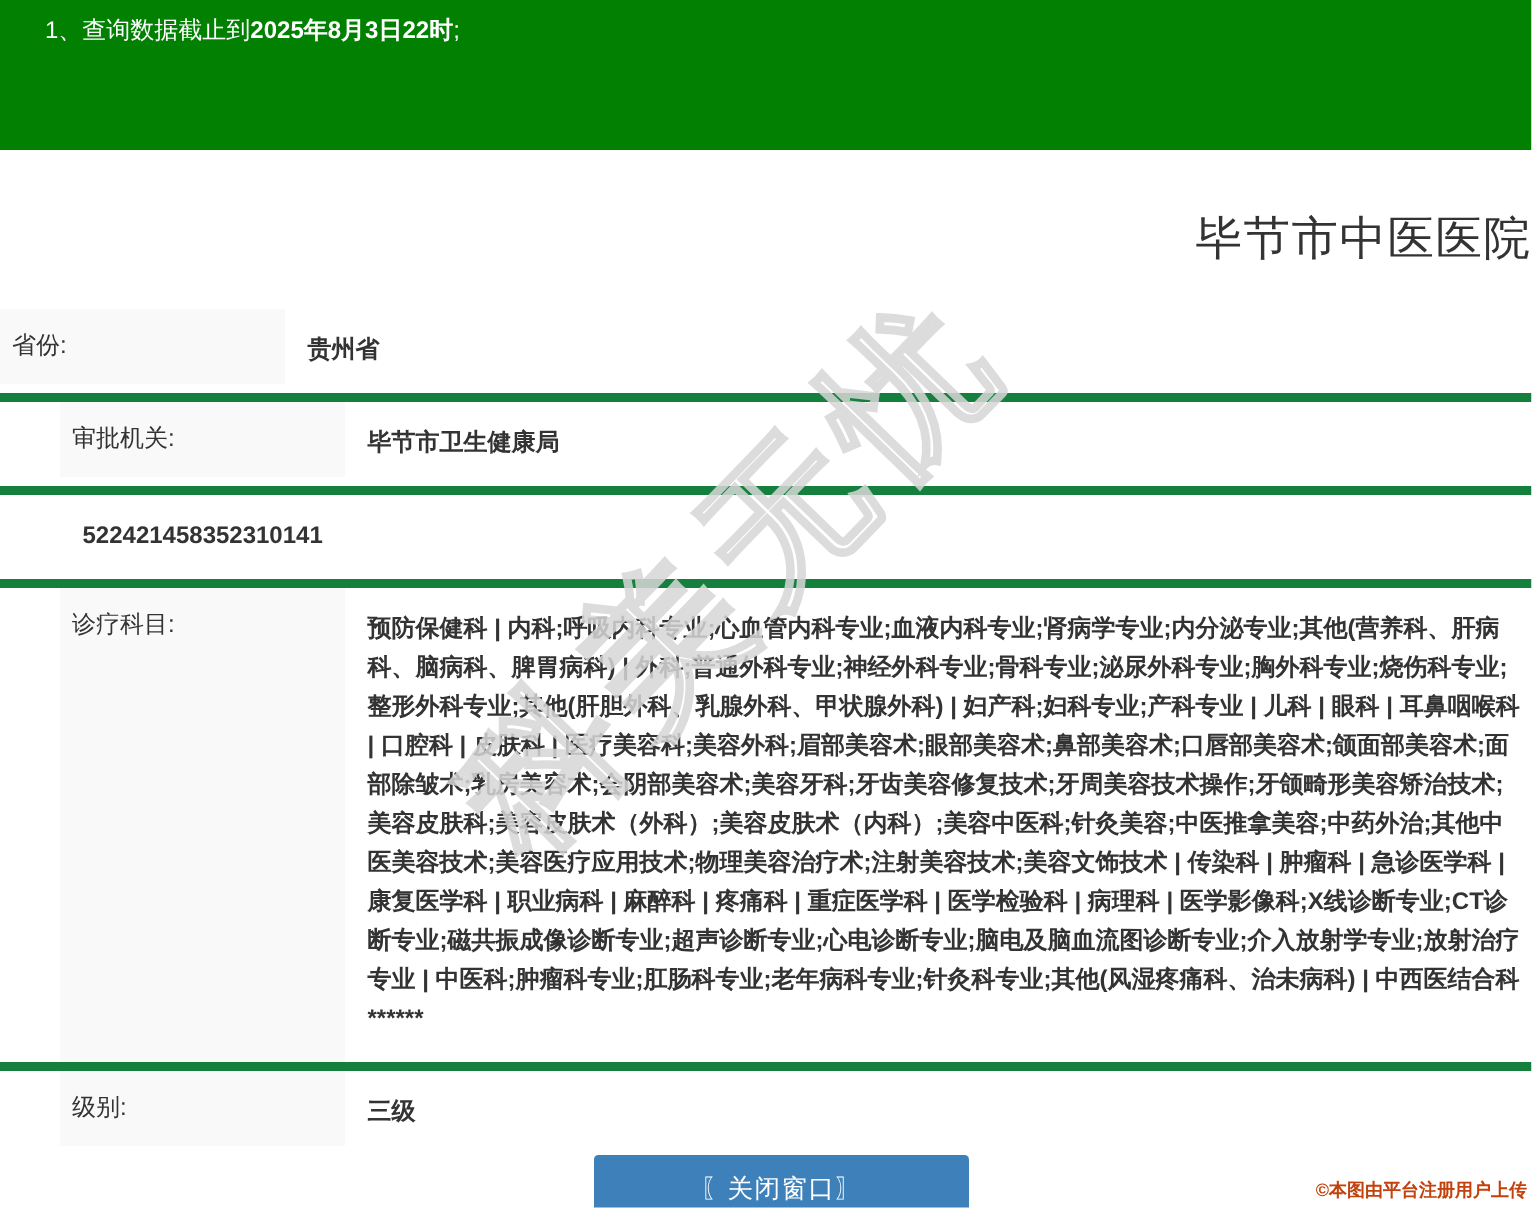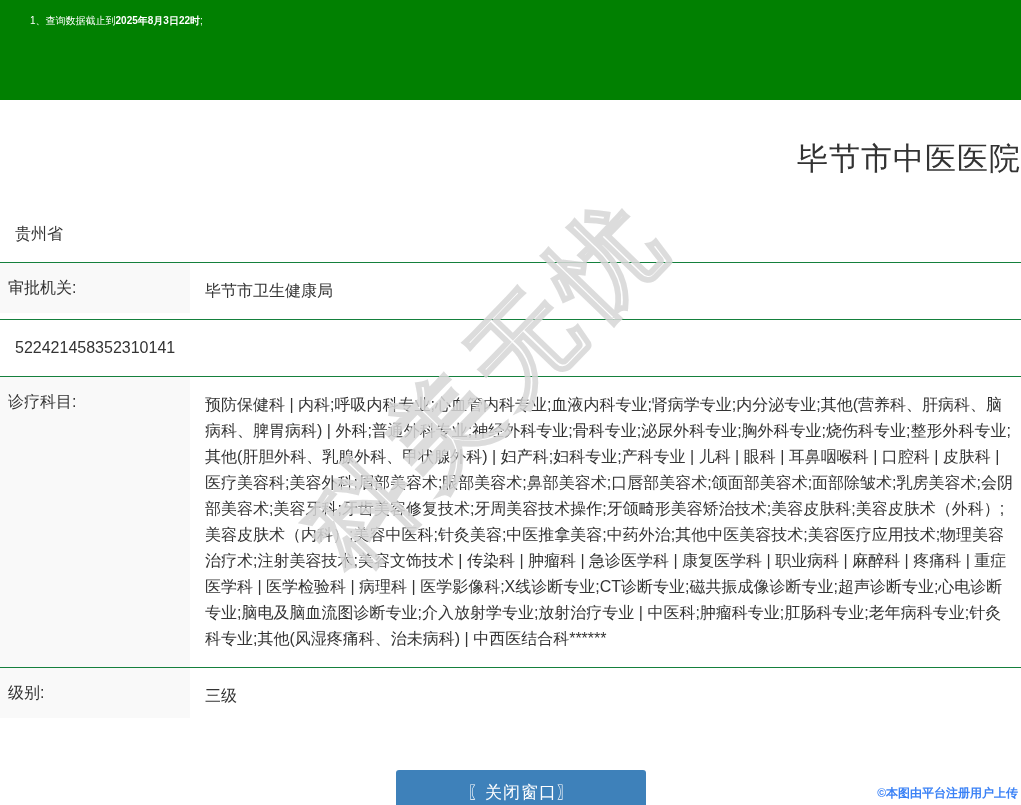--- a/index.html
+++ b/index.html
@@ -7,74 +7,76 @@
     width:1021px;height:805px;overflow:hidden;position:relative;
     background:#ffffff;
     font-family:"Liberation Sans","DejaVu Sans",sans-serif;
     color:#333333;
   }
   
   .notice-bar{
     background:#018001;color:#ffffff;height:100px;
     padding:5px 0 0 30px;box-sizing:border-box;
   }
-  .notice-line{font-size:10px;line-height:31px;white-space:nowrap;}
+  .notice-line{font-size:16px;line-height:31px;white-space:nowrap;}
   .notice-line b{font-weight:bold;}
   
   .page-title{
     text-align:right;font-size:31px;color:#333;
     margin:0;padding:38px 0 26px 0;font-weight:400;
     letter-spacing:1px;
   }
   
   .info-table{width:1021px;}
   .info-row{display:flex;align-items:flex-start;}
-  .info-row + .info-row{border-top:1px solid #15803d;}
+  .info-row + .info-row{border-top:6px solid #15803d;padding-left:40px;}
   .info-label{
     width:190px;box-sizing:border-box;flex:0 0 190px;
     background:#f9f9f9;padding:16px 4px 16px 8px;
     font-size:16px;line-height:18px;min-height:49px;
   }
   .info-value{
     flex:1;padding:15px 6px 15px 15px;font-size:16px;line-height:26px;
     word-break:break-all;
+    font-weight:bold;
   }
   .row-tall .info-label{align-self:stretch;}
   
   .close-btn{
     position:absolute;left:396px;top:770px;width:250px;height:44px;
     background:#3e81ba;color:#ffffff;border:none;border-radius:3px;
     font-size:17px;font-family:inherit;cursor:pointer;letter-spacing:1px;
   }
   
   .watermark{
     position:absolute;left:115px;top:328px;width:745px;height:110px;
     text-align:center;transform:rotate(-46deg);
     font-size:104px;font-weight:700;letter-spacing:12px;line-height:110px;
     color:transparent;-webkit-text-stroke:2.5px #d7d7d7;
     opacity:.85;pointer-events:none;z-index:5;white-space:nowrap;
   }
   
   .stamp{
     position:absolute;right:3px;bottom:3px;z-index:6;
-    font-size:12px;font-weight:bold;color:#3b82f6;
+    font-size:12px;font-weight:bold;color:#c2410c;
     text-shadow:-1px -1px 0 #fff,1px -1px 0 #fff,-1px 1px 0 #fff,1px 1px 0 #fff;
   }
 </style>
 </head>
 <body>
 
 <div class="notice-bar">
   <div class="notice-line"><span>1、</span><span>查询数据截止到</span><b>2025年8月3日22时</b><span>;</span></div>
 </div>
 
 <h1 class="page-title">毕节市中医医院</h1>
 
 <div class="info-table">
   <div class="info-row">
+    <div class="info-label">省份:</div>
     <div class="info-value">贵州省</div>
   </div>
   <div class="info-row">
     <div class="info-label">审批机关:</div>
     <div class="info-value">毕节市卫生健康局</div>
   </div>
   <div class="info-row">
     <div class="info-value">522421458352310141</div>
   </div>
   <div class="info-row row-tall">

